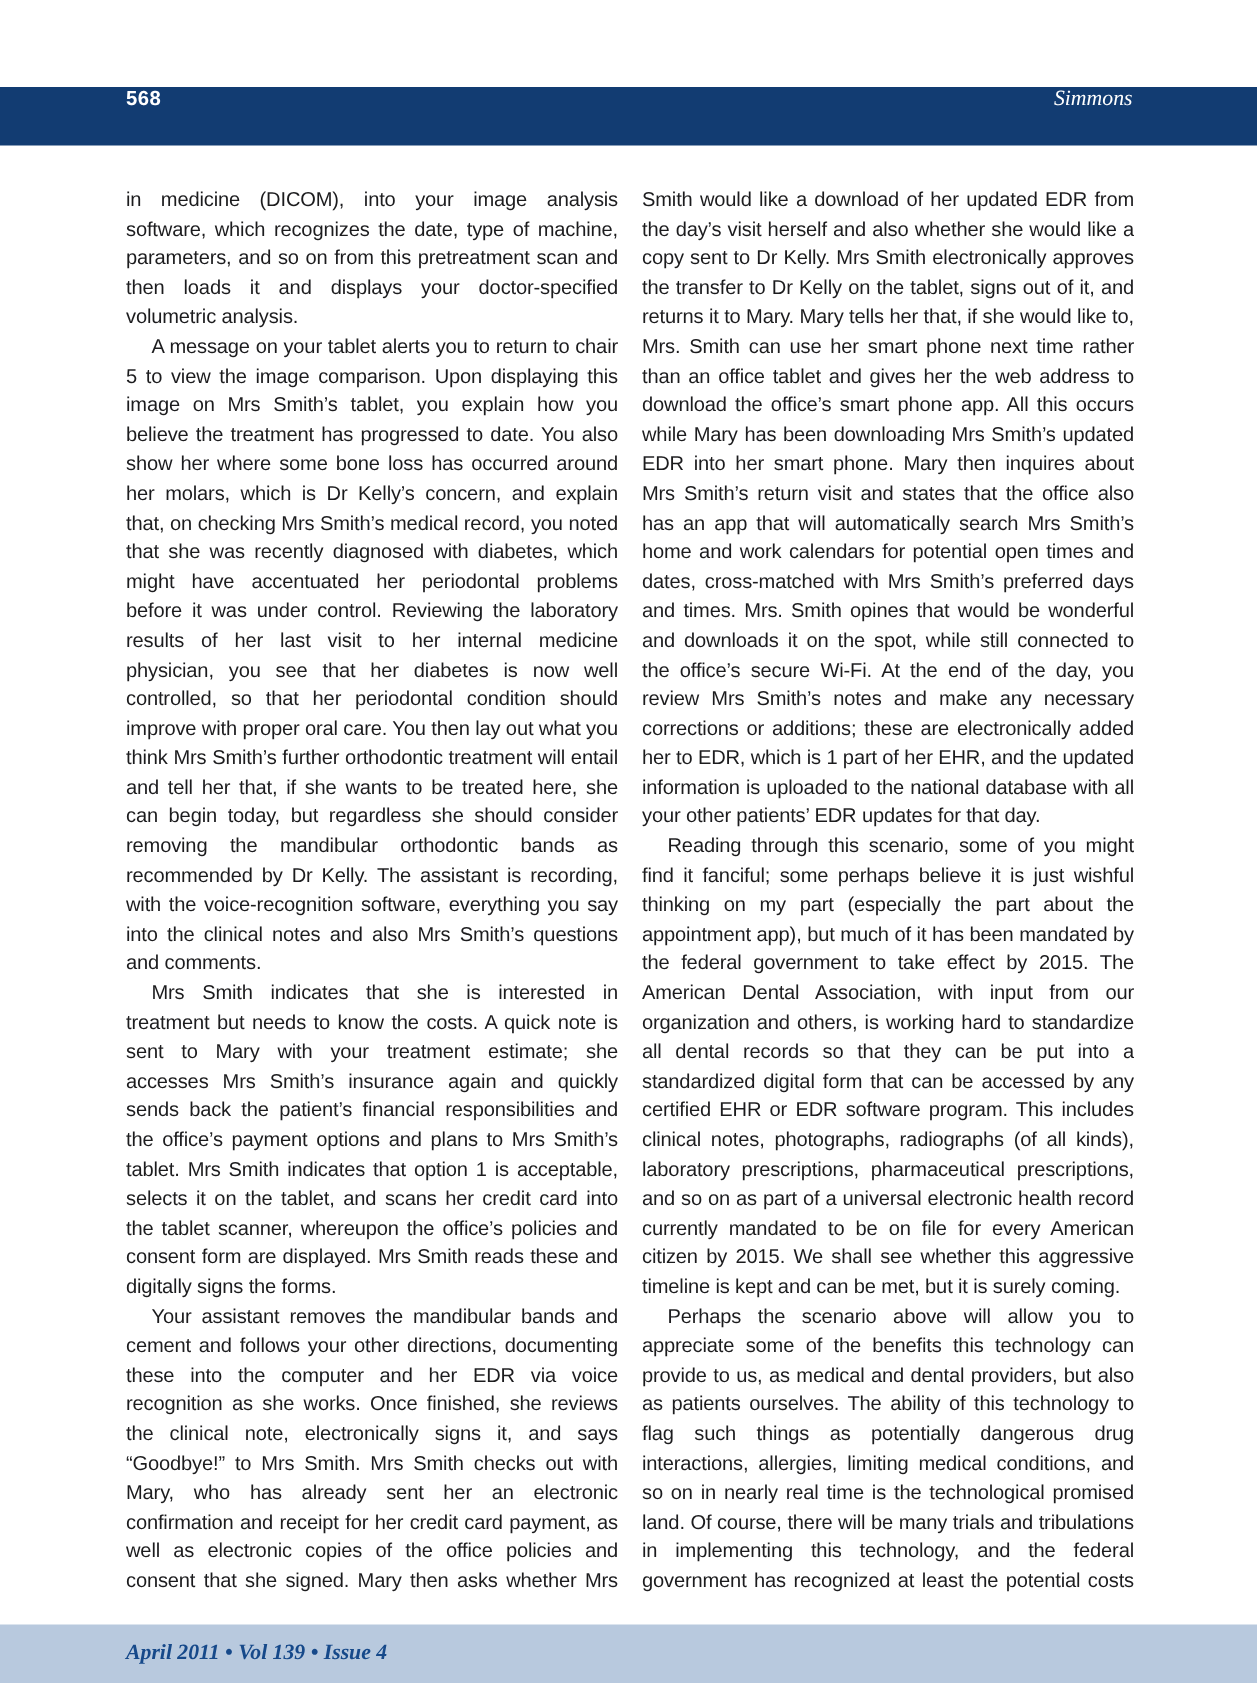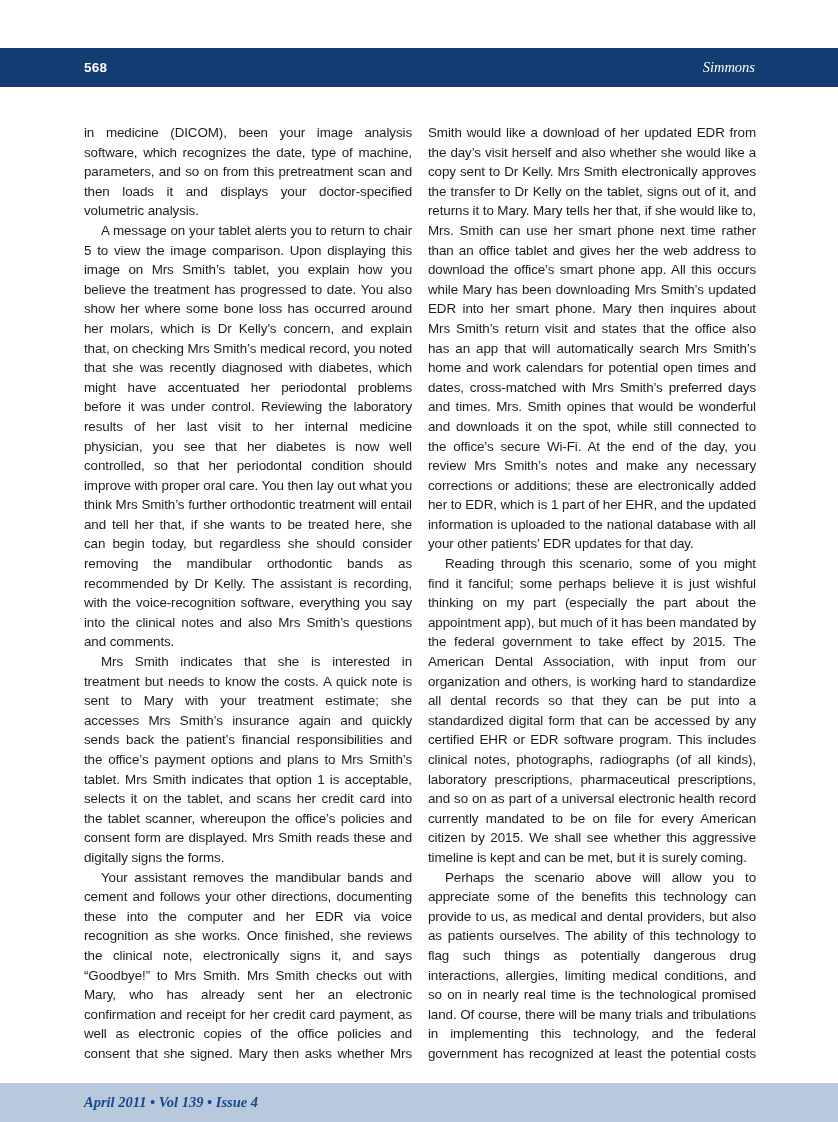--- a/index.html
+++ b/index.html
@@ -7,25 +7,24 @@
     position: relative;
     width: 838px;
     height: 1122px;
     background: #ffffff;
     overflow: hidden;
     font-family: "Liberation Sans", sans-serif;
   }
   
   .header-bar {
     position: absolute;
-    top: 48px; left: 0; right: 0;
+    top: 58px; left: 0; right: 0;
     height: 39px;
     background: var(--navy, #123c72);
     display: flex;
-    align-items: center;
     justify-content: space-between;
     padding: 0 83px 0 84px;
     box-sizing: border-box;
   }
   .page-num {
     color: #ffffff;
     font-family: "Liberation Sans", sans-serif;
     font-weight: bold;
     font-size: 13.5px;
     letter-spacing: 0.3px;
@@ -81,21 +80,21 @@
 <body>
 
 <div class="page">
 
   <header class="header-bar">
     <span class="page-num">568</span>
     <span class="author">Simmons</span>
   </header>
 
   <main class="body-text">
-    <p class="no-indent">in medicine (DICOM), been your image analysis software, which recognizes the date, type of machine, parameters, and so on from this pretreatment scan and then loads it and displays your doctor-specified volumetric analysis.</p>
+    <p class="no-indent">in medicine (DICOM), into your image analysis software, which recognizes the date, type of machine, parameters, and so on from this pretreatment scan and then loads it and displays your doctor-specified volumetric analysis.</p>
     <p>A message on your tablet alerts you to return to chair 5 to view the image comparison. Upon displaying this image on Mrs Smith’s tablet, you explain how you believe the treatment has progressed to date. You also show her where some bone loss has occurred around her molars, which is Dr Kelly’s concern, and explain that, on checking Mrs Smith’s medical record, you noted that she was recently diagnosed with diabetes, which might have accentuated her periodontal problems before it was under control. Reviewing the laboratory results of her last visit to her internal medicine physician, you see that her diabetes is now well controlled, so that her periodontal condition should improve with proper oral care. You then lay out what you think Mrs Smith’s further orthodontic treatment will entail and tell her that, if she wants to be treated here, she can begin today, but regardless she should consider removing the mandibular orthodontic bands as recommended by Dr Kelly. The assistant is recording, with the voice-recognition software, everything you say into the clinical notes and also Mrs Smith’s questions and comments.</p>
     <p>Mrs Smith indicates that she is interested in treatment but needs to know the costs. A quick note is sent to Mary with your treatment estimate; she accesses Mrs Smith’s insurance again and quickly sends back the patient’s financial responsibilities and the office’s payment options and plans to Mrs Smith’s tablet. Mrs Smith indicates that option 1 is acceptable, selects it on the tablet, and scans her credit card into the tablet scanner, whereupon the office’s policies and consent form are displayed. Mrs Smith reads these and digitally signs the forms.</p>
     <p>Your assistant removes the mandibular bands and cement and follows your other directions, documenting these into the computer and her EDR via voice recognition as she works. Once finished, she reviews the clinical note, electronically signs it, and says “Goodbye!” to Mrs Smith. Mrs Smith checks out with Mary, who has already sent her an electronic confirmation and receipt for her credit card payment, as well as electronic copies of the office policies and consent that she signed. Mary then asks whether Mrs Smith would like a download of her updated EDR from the day’s visit herself and also whether she would like a copy sent to Dr Kelly. Mrs Smith electronically approves the transfer to Dr Kelly on the tablet, signs out of it, and returns it to Mary. Mary tells her that, if she would like to, Mrs. Smith can use her smart phone next time rather than an office tablet and gives her the web address to download the office’s smart phone app. All this occurs while Mary has been downloading Mrs Smith’s updated EDR into her smart phone. Mary then inquires about Mrs Smith’s return visit and states that the office also has an app that will automatically search Mrs Smith’s home and work calendars for potential open times and dates, cross-matched with Mrs Smith’s preferred days and times. Mrs. Smith opines that would be wonderful and downloads it on the spot, while still connected to the office’s secure Wi-Fi. At the end of the day, you review Mrs Smith’s notes and make any necessary corrections or additions; these are electronically added her to EDR, which is 1 part of her EHR, and the updated information is uploaded to the national database with all your other patients’ EDR updates for that day.</p>
     <p>Reading through this scenario, some of you might find it fanciful; some perhaps believe it is just wishful thinking on my part (especially the part about the appointment app), but much of it has been mandated by the federal government to take effect by 2015. The American Dental Association, with input from our organization and others, is working hard to standardize all dental records so that they can be put into a standardized digital form that can be accessed by any certified EHR or EDR software program. This includes clinical notes, photographs, radiographs (of all kinds), laboratory prescriptions, pharmaceutical prescriptions, and so on as part of a universal electronic health record currently mandated to be on file for every American citizen by 2015. We shall see whether this aggressive timeline is kept and can be met, but it is surely coming.</p>
     <p>Perhaps the scenario above will allow you to appreciate some of the benefits this technology can provide to us, as medical and dental providers, but also as patients ourselves. The ability of this technology to flag such things as potentially dangerous drug interactions, allergies, limiting medical conditions, and so on in nearly real time is the technological promised land. Of course, there will be many trials and tribulations in implementing this technology, and the federal government has recognized at least the potential costs of doing so by authorizing up to $40,000 per qualifying “professional” (including dental professionals) for implementation of the meaningful use of this new technology. The definition of meaningful use–ie, who the qualifying professionals will be and the exact means of dispensation of these funds–is still under review. Many changes are coming in this particular area of our practices, so please stay tuned for further articles and updates as they present themselves. As your American Dental Association Standards Committee on Dental Informatics and DICOM representative, I welcome your comments and suggestions.</p>
   </main>
 
   <footer class="footer-band">
     <span>April 2011 • Vol 139 • Issue 4</span>
   </footer>

